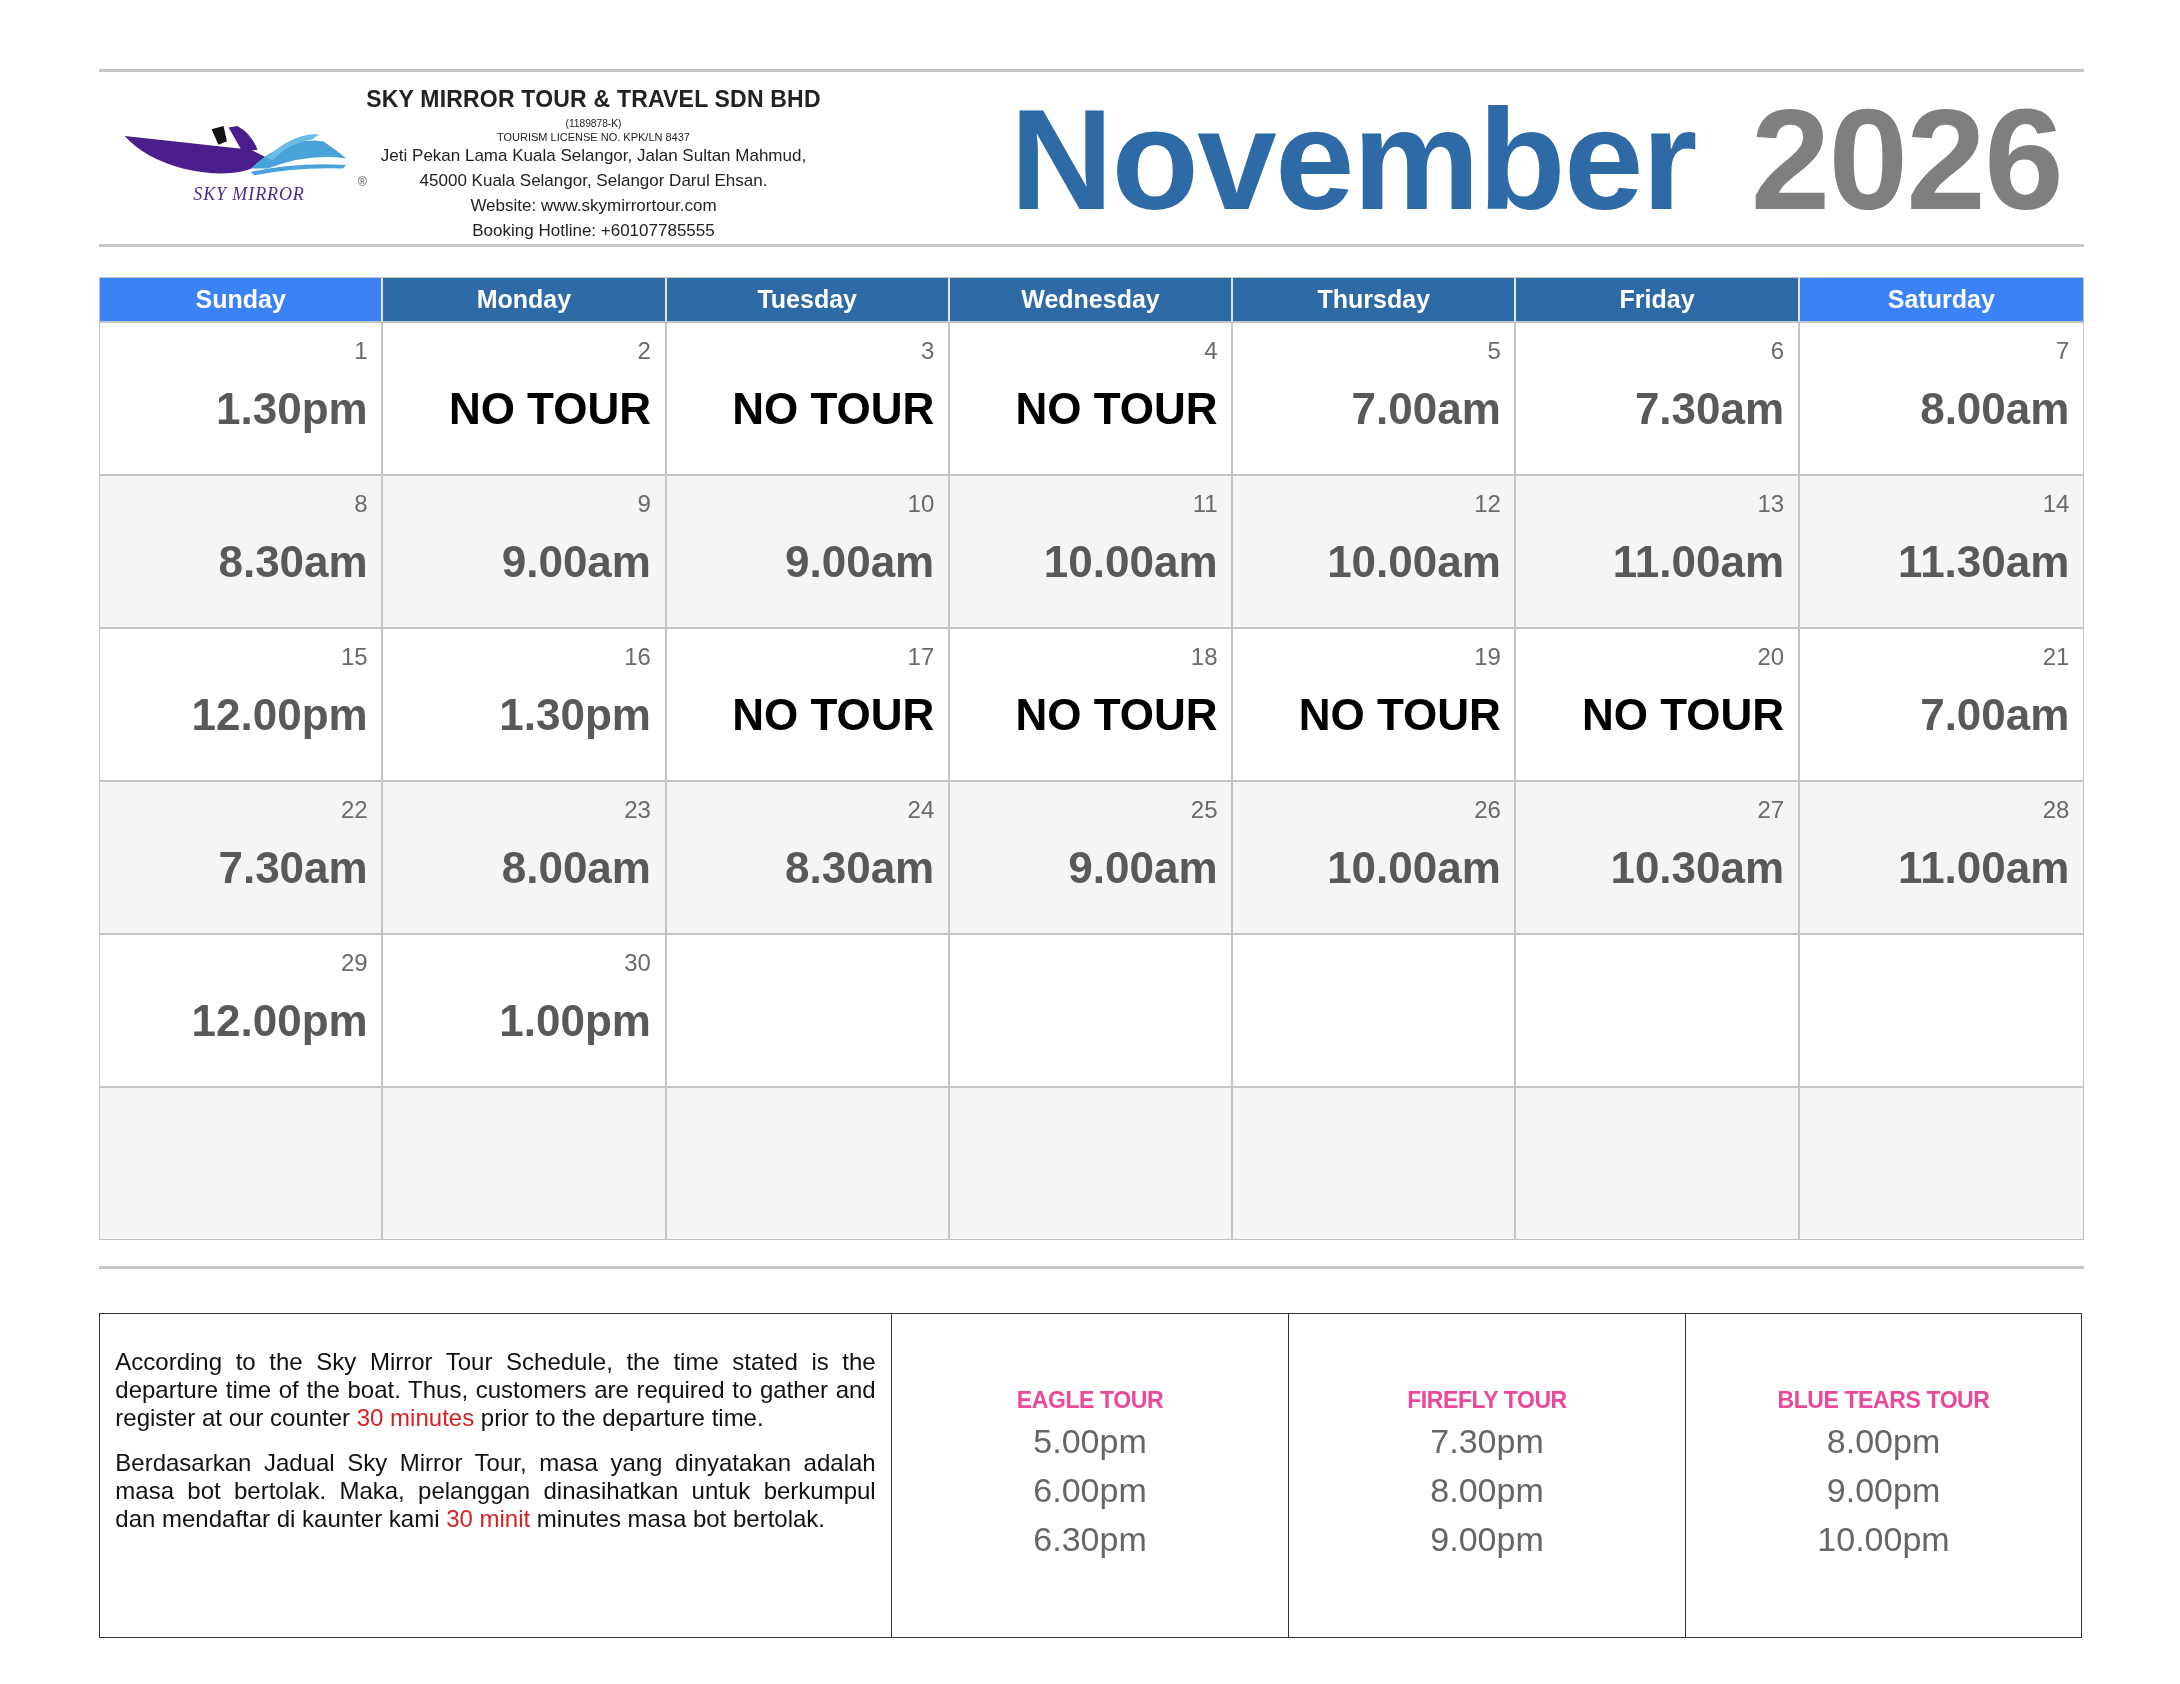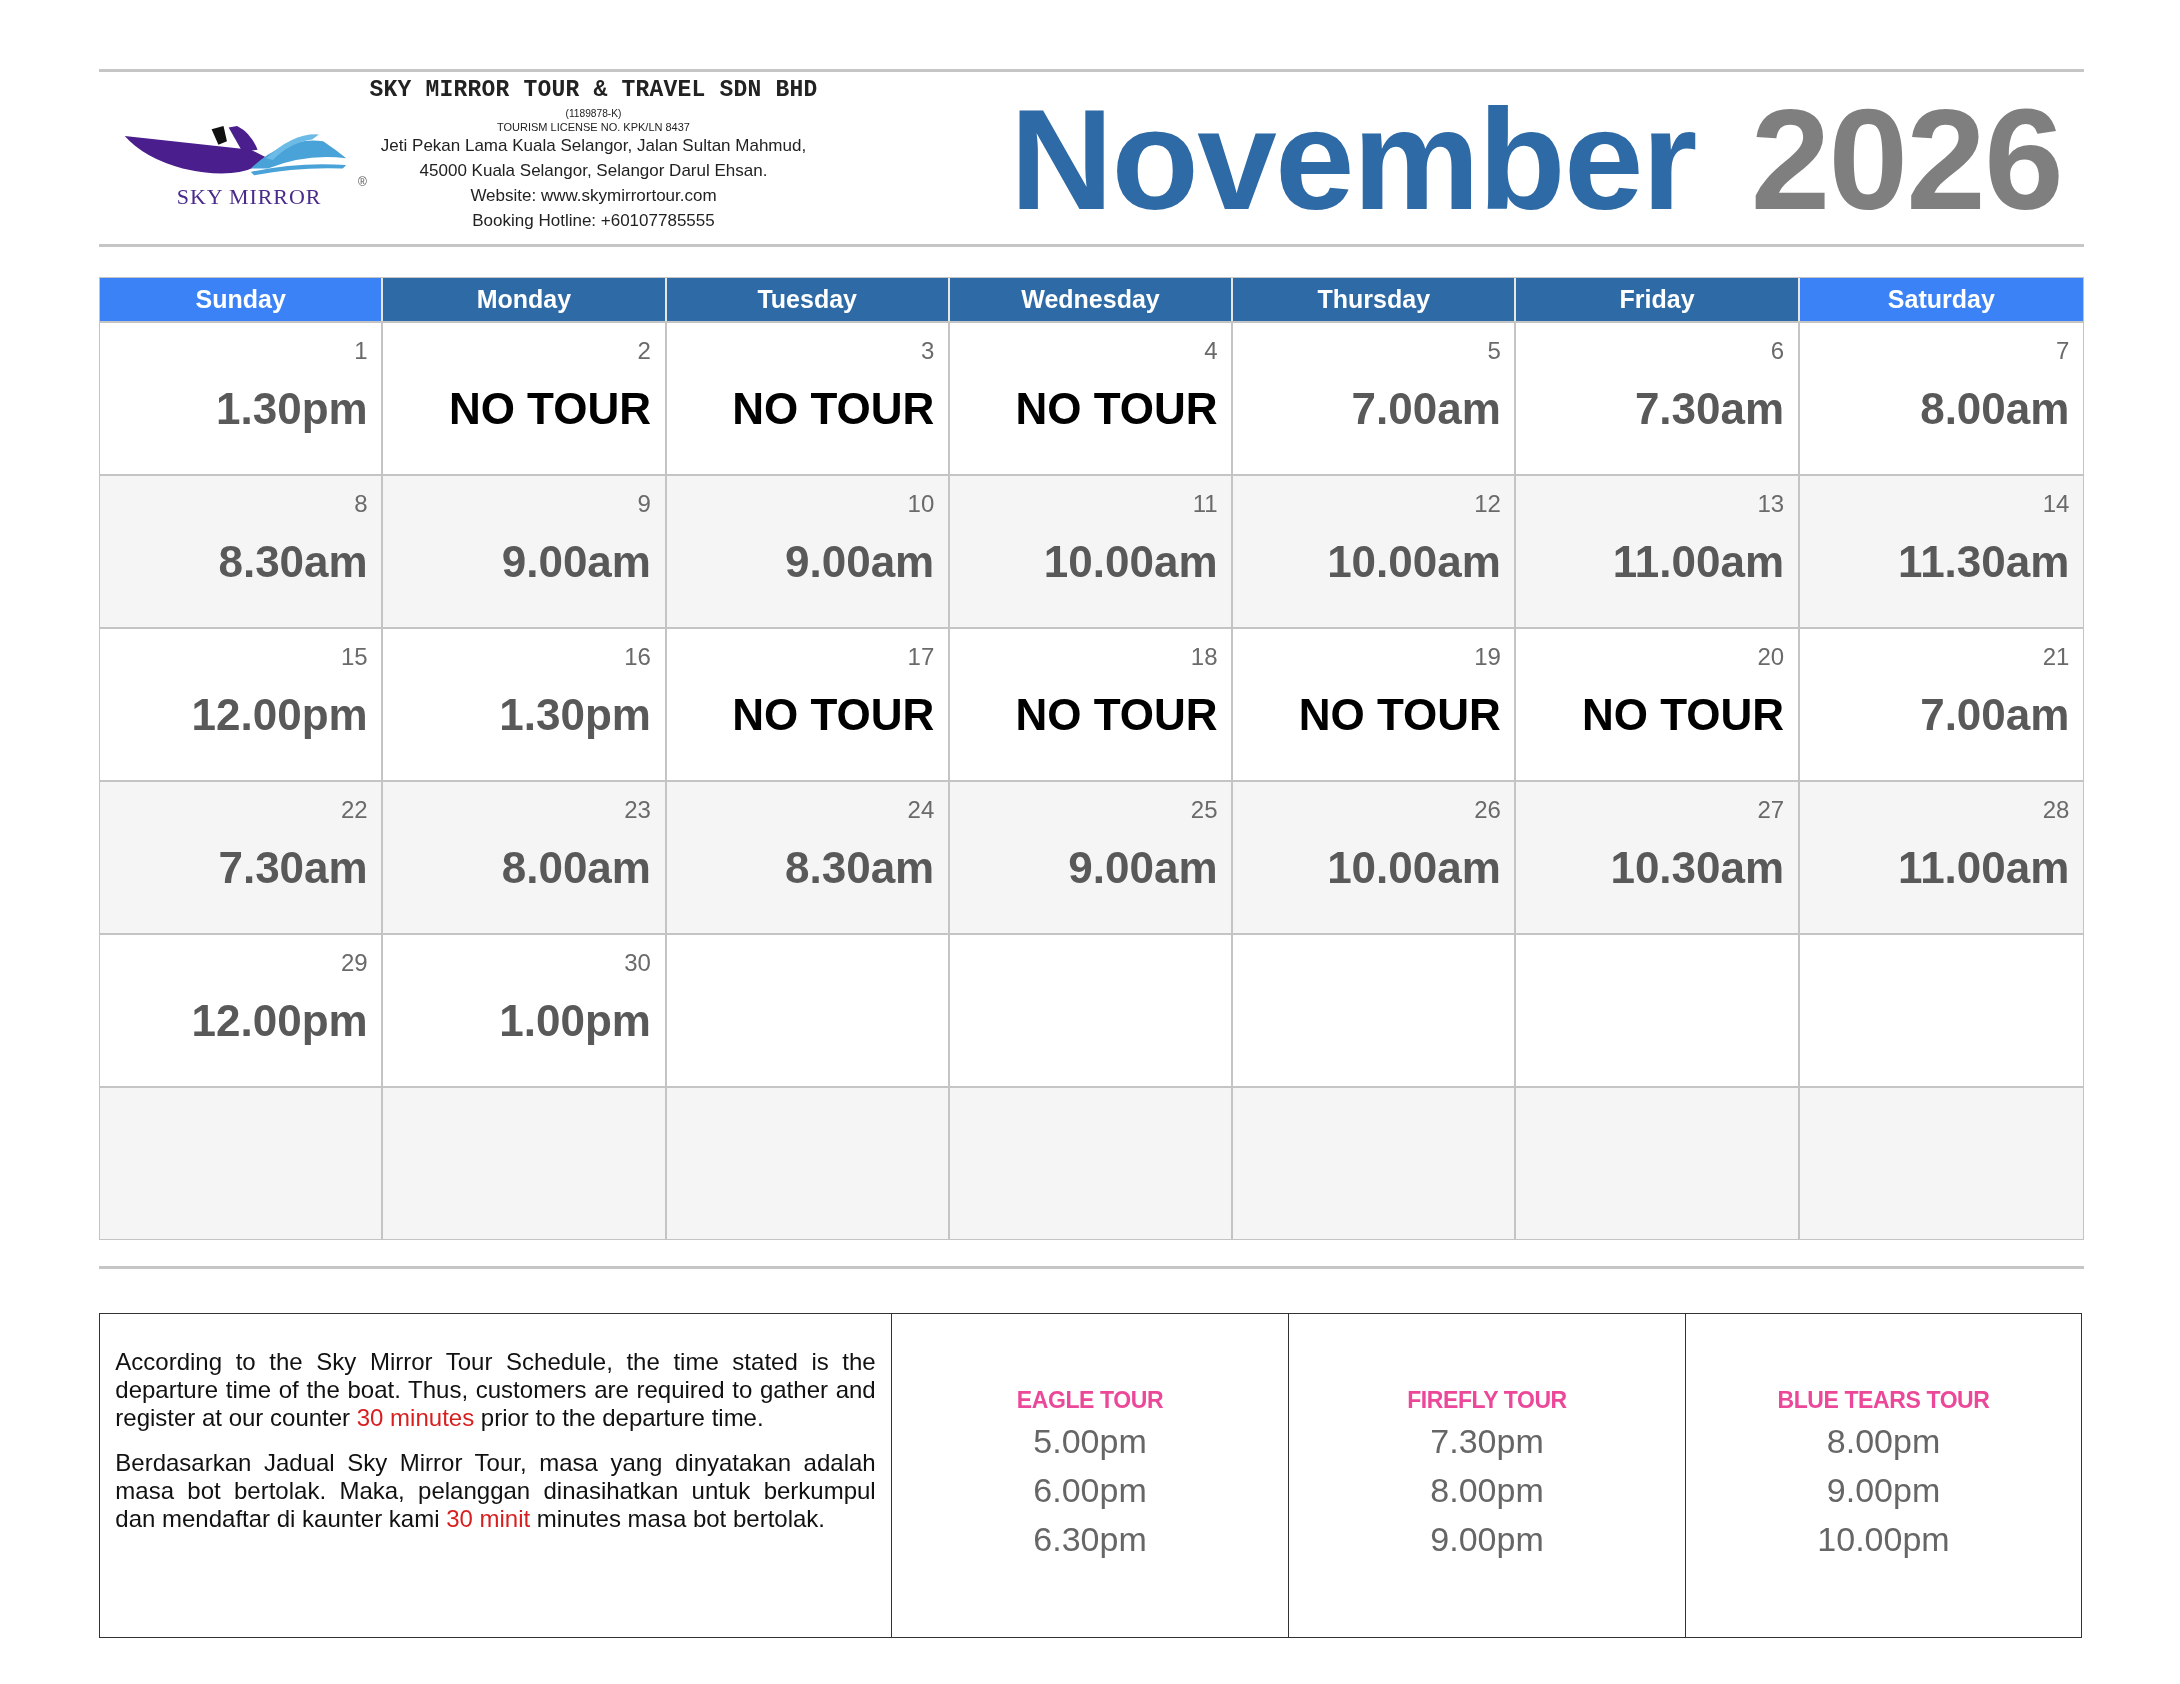--- a/index.html
+++ b/index.html
@@ -5,24 +5,24 @@
   html, body { margin:0; padding:0; background:#ffffff; }
   body { width:2181px; height:1685px; position:relative; overflow:hidden; font-family:"Liberation Sans", sans-serif; }
   .rule { position:absolute; left:99px; width:1985px; height:3.4px; background:#c6c6c6; }
   #rule-top { top:69px; }
   #rule-header { top:244px; }
   #rule-bottom { top:1266px; }
 
   .header { position:absolute; left:99px; top:73px; width:1985px; height:170px; }
   .logo { position:absolute; left:24px; top:51px; width:230px; height:94px; }
   .logo svg { display:block; }
-  .logo-text { position:absolute; left:41px; top:60px; width:170px; text-align:center; font-family:"Liberation Serif", serif; color:#4a2a8a; font-size:22px; letter-spacing:0.9px; }
+  .logo-text { position:absolute; left:41px; top:60px; width:170px; text-align:center; font-family:"Liberation Serif", serif; font-style:italic; color:#4a2a8a; font-size:18px; letter-spacing:0.9px; }
   .reg { position:absolute; left:235px; top:51px; font-size:12px; color:#555; }
   .company { position:absolute; left:256px; top:0; width:477px; text-align:center; color:#222; }
-  .company .name { font-weight:bold; font-size:23px; margin-top:4px; letter-spacing:0.2px;font-family:Liberation Mono, monospace; }
+  .company .name { font-weight:bold; font-size:23px; margin-top:13px; letter-spacing:0.2px; }
   .company .reg-no { font-size:10.2px; margin-top:5.1px; }
   .company .license { font-size:11px; margin-top:1.7px; }
   .company .line { font-size:17px; line-height:25px; }
 
   .title { position:absolute; right:22px; top:5.1px; font-size:143px; font-weight:bold; letter-spacing:-1.7px; white-space:nowrap; }
   .title .month { color:#2e6aa6; }
   .title .year { color:#7f7f7f; margin-left:55px; }
 
   .grid { position:absolute; left:99px; top:277px; width:1985px; border:1.7px solid #c4c4c4; box-sizing:border-box; }
   .dow-row { display:grid; grid-template-columns:repeat(7, 1fr); height:43px; }

